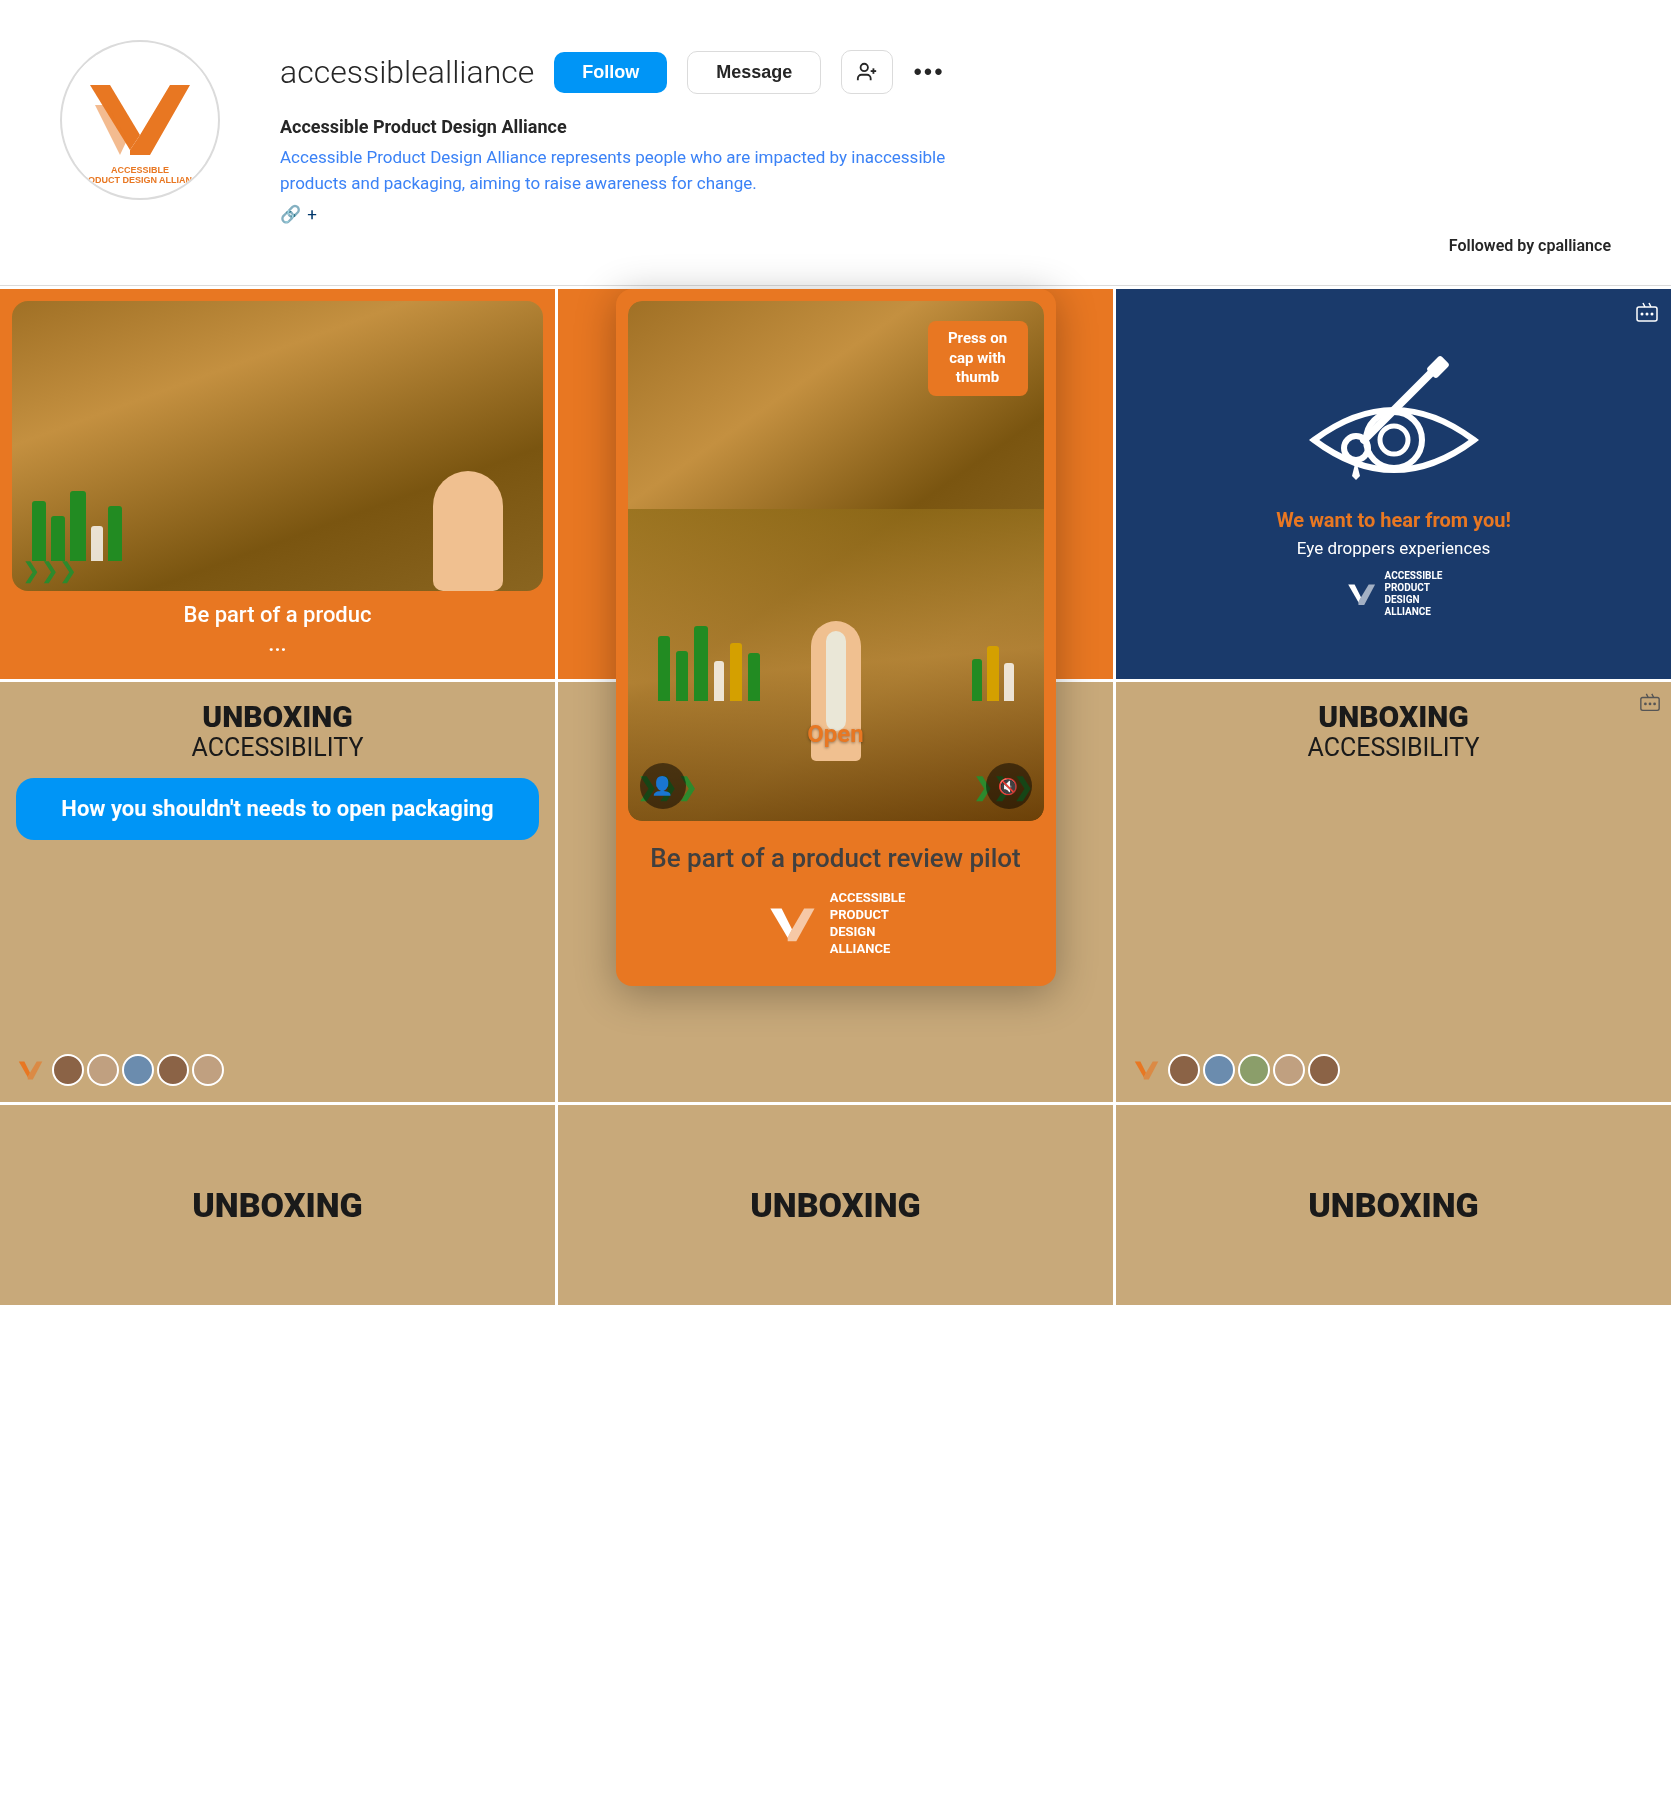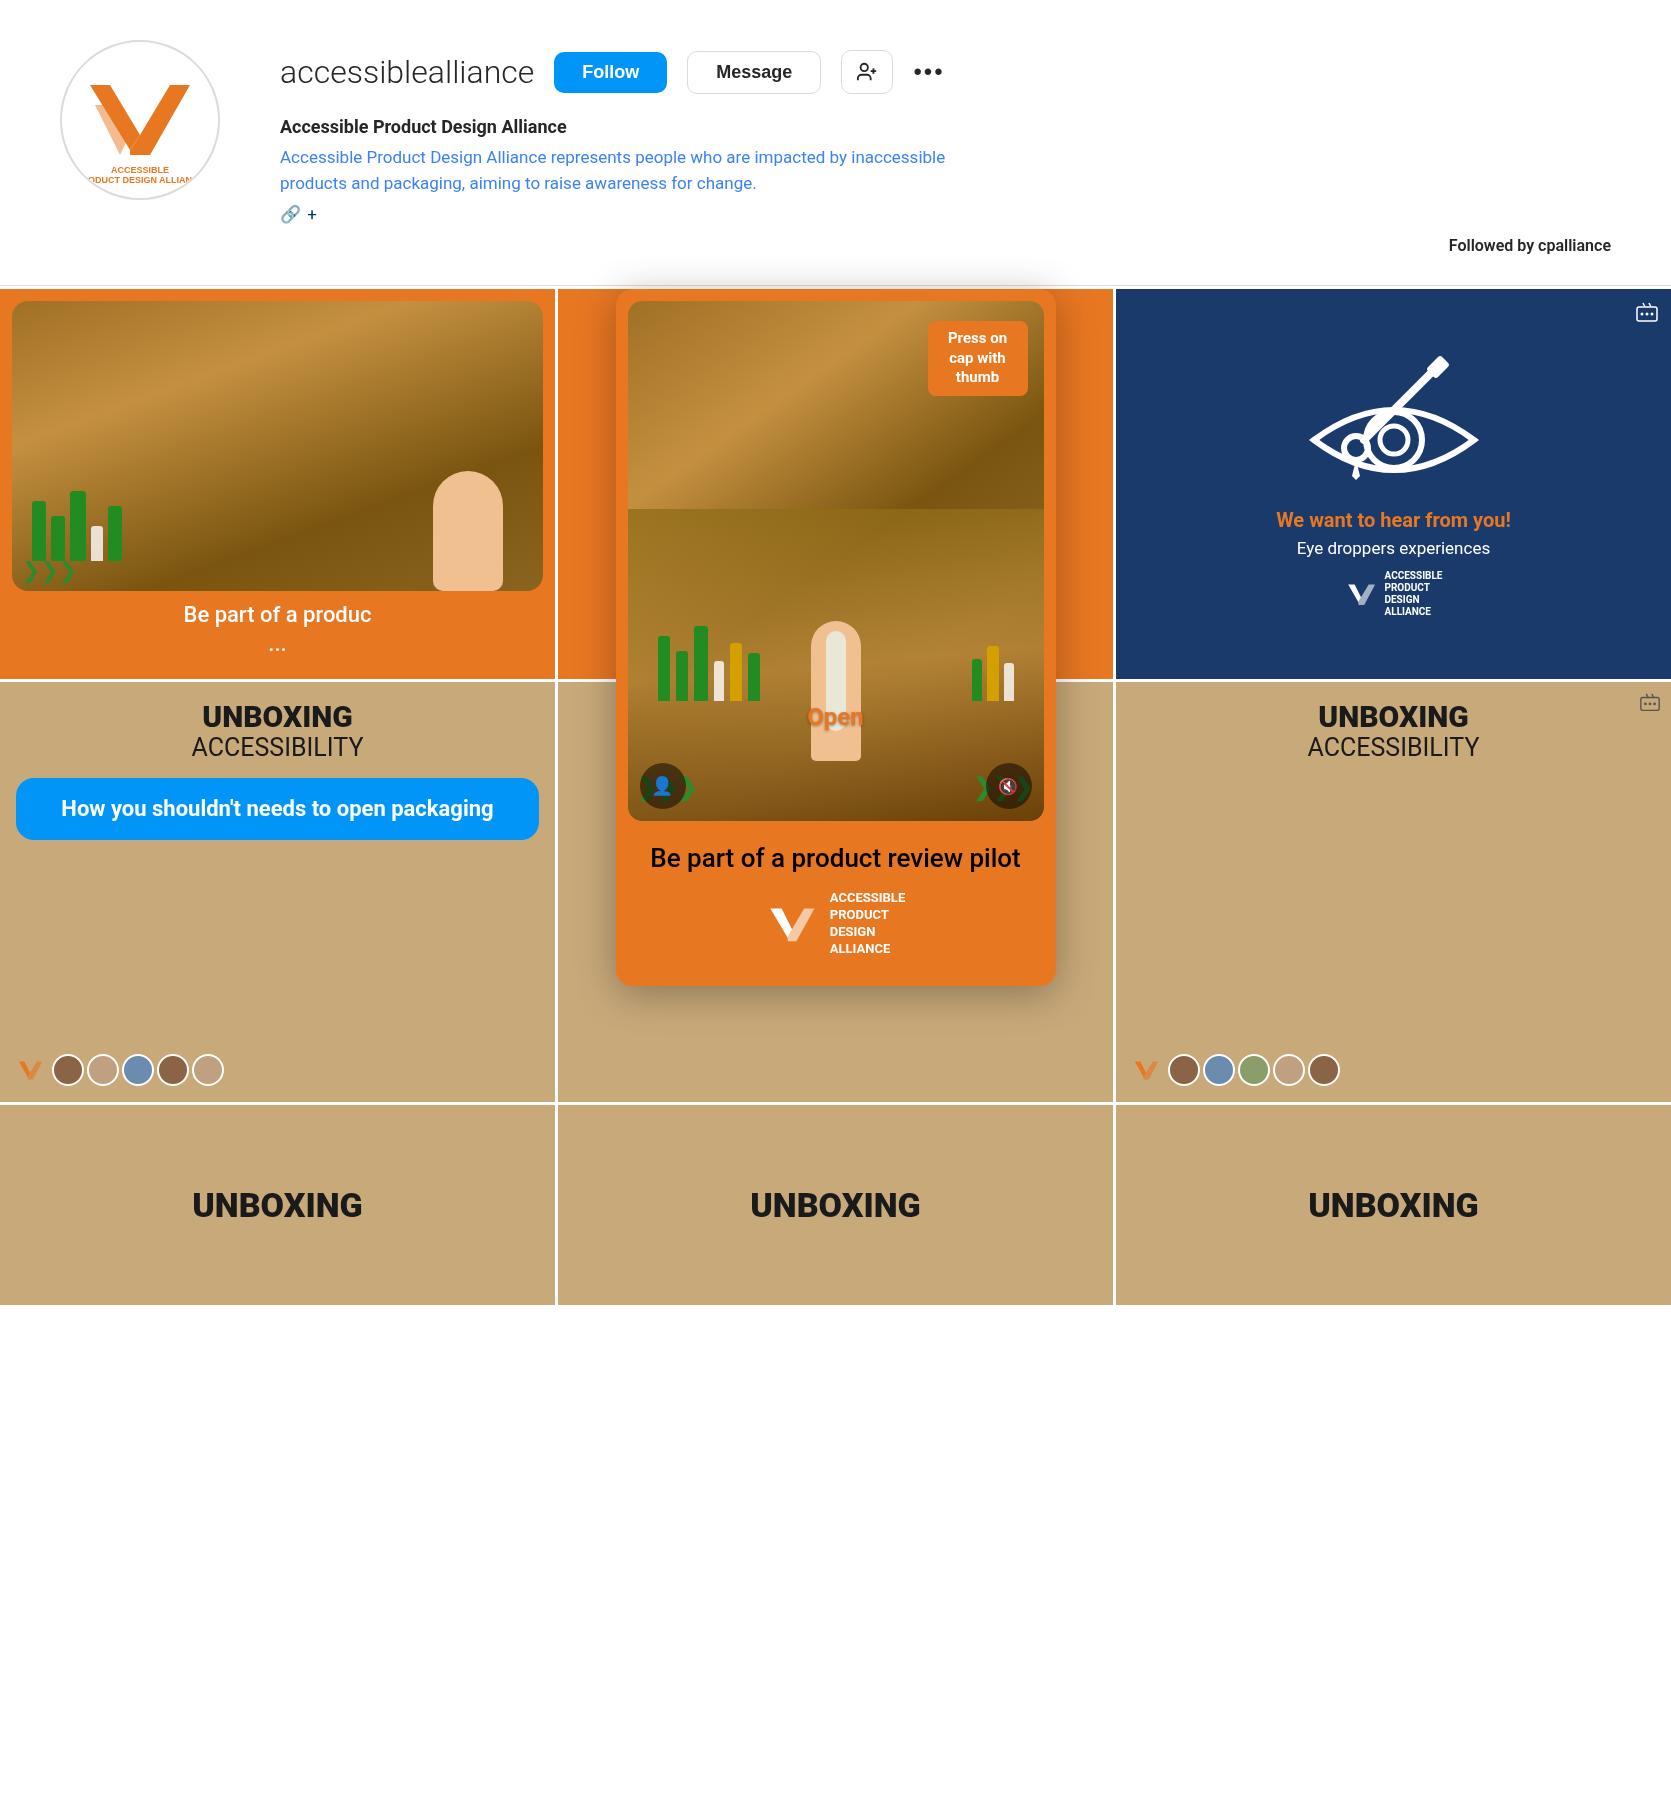--- a/index.html
+++ b/index.html
@@ -422,30 +422,30 @@
           <div style="width:50px; height:140px; background:#f0c090; border-radius:25px 25px 5px 5px; position:relative;">
             <div style="position:absolute; top:10px; left:50%; transform:translateX(-50%); width:20px; height:100px; background:#e8f0e8; border-radius:10px; opacity:0.8;"></div>
           </div>
         </div>
 
         <div style="position:absolute; bottom:20px; left:10px; color:#2d8a2d; font-size:24px; font-weight:bold;">❯❯❯</div>
         <div style="position:absolute; bottom:20px; right:10px; color:#2d8a2d; font-size:24px; font-weight:bold;">❯❯❯</div>
 
         <div style="position:absolute; top:20px; right:16px; background:#E87722; color:#fff; font-size:15px; font-weight:700; padding:8px 10px; border-radius:8px; text-align:center; line-height:1.3; max-width:100px;">Press on cap with thumb</div>
 
-        <div style="position:absolute; bottom:90px; left:50%; transform:translateX(-50%); color:#E87722; font-size:24px; font-weight:700; text-shadow:0 1px 3px rgba(0,0,0,0.4); white-space:nowrap;">Open</div>
+        <div style="position:absolute; bottom:73px; left:50%; transform:translateX(-50%); color:#E87722; font-size:24px; font-weight:700; text-shadow:0 1px 3px rgba(0,0,0,0.4); white-space:nowrap;">Open</div>
       </div>
 
       <div style="position:absolute; bottom:12px; left:12px; right:12px; display:flex; justify-content:space-between; z-index:5;">
         <button style="width:46px; height:46px; border-radius:50%; background:rgba(0,0,0,0.5); display:flex; align-items:center; justify-content:center; color:#fff; font-size:18px; cursor:pointer; border:none;">👤</button>
         <button style="width:46px; height:46px; border-radius:50%; background:rgba(0,0,0,0.5); display:flex; align-items:center; justify-content:center; color:#fff; font-size:16px; cursor:pointer; border:none;">🔇</button>
       </div>
     </div>
 
-    <div style="color:#000000; font-size:26px; font-weight:500; text-align:center; padding:8px 24px 14px; line-height:1.35;">Be part of a product review pilot</div>
+    <div style="color:#404040; font-size:26px; font-weight:500; text-align:center; padding:8px 24px 14px; line-height:1.35;">Be part of a product review pilot</div>
 
     <div style="display:flex; align-items:center; justify-content:center; gap:12px; padding:0 24px;">
       <svg width="52" height="52" viewBox="0 0 60 60">
         <polygon points="5,12 18,12 30,36 25,46" fill="white"></polygon>
         <polygon points="25,46 30,36 44,12 56,12 35,50 25,50" fill="white" opacity="0.6"></polygon>
       </svg>
       <div style="color:#fff; font-size:13px; font-weight:700; line-height:1.3; text-transform:uppercase;">ACCESSIBLE<br>PRODUCT<br>DESIGN<br>ALLIANCE</div>
     </div>
 
   </div>

